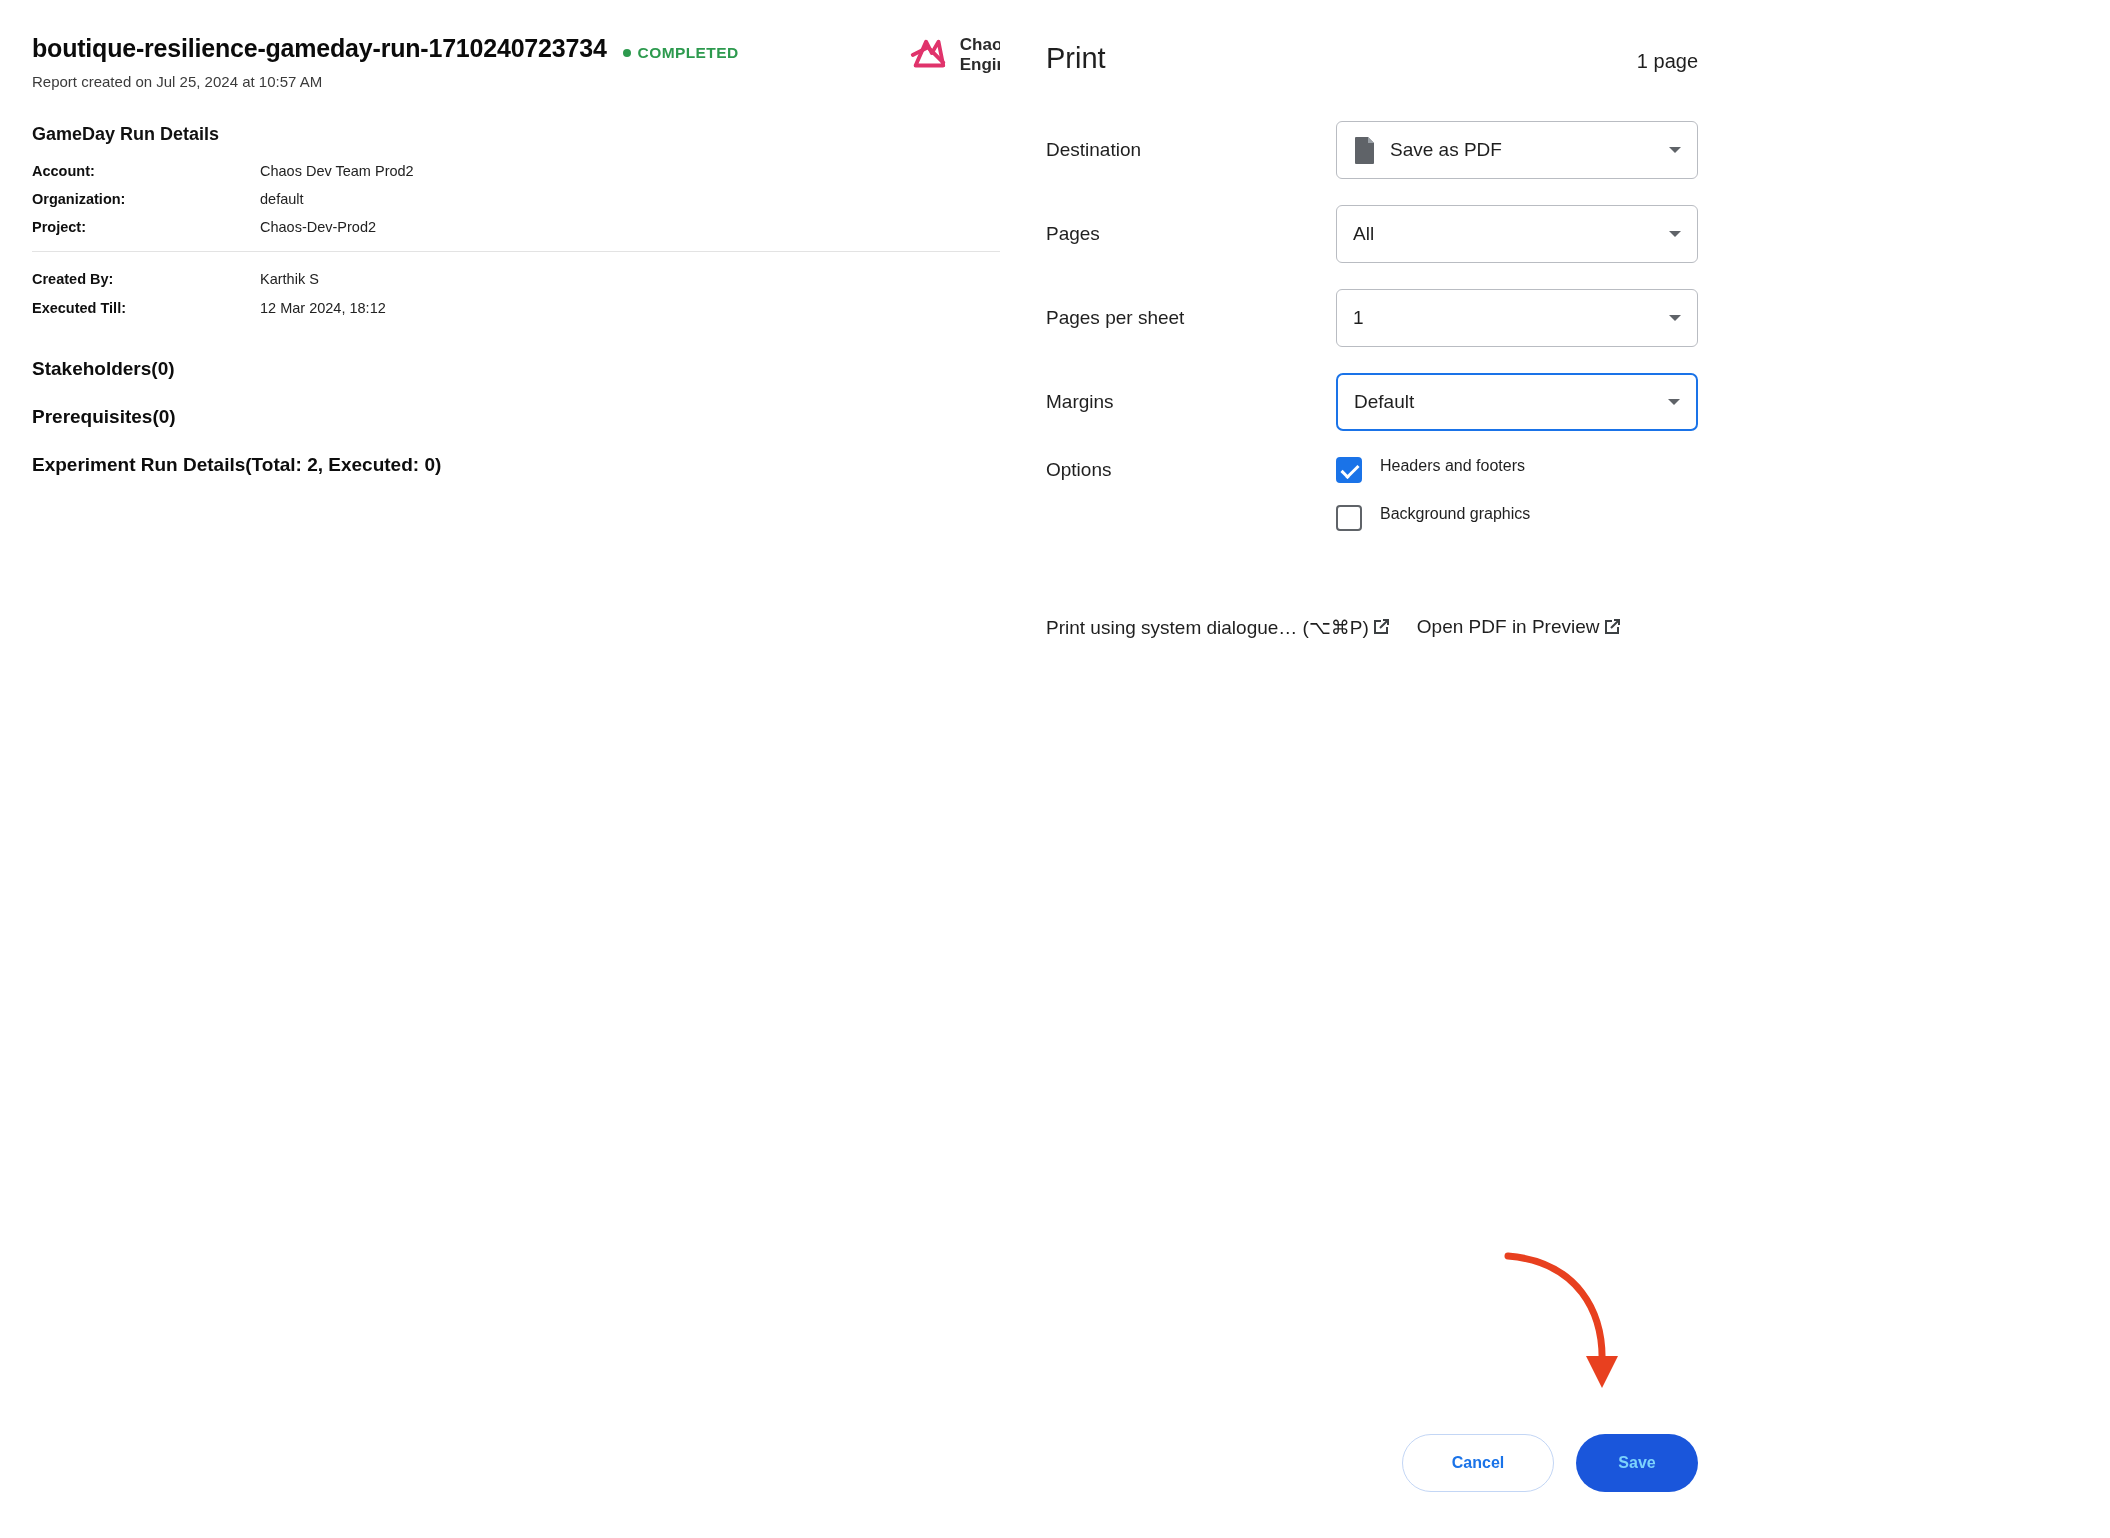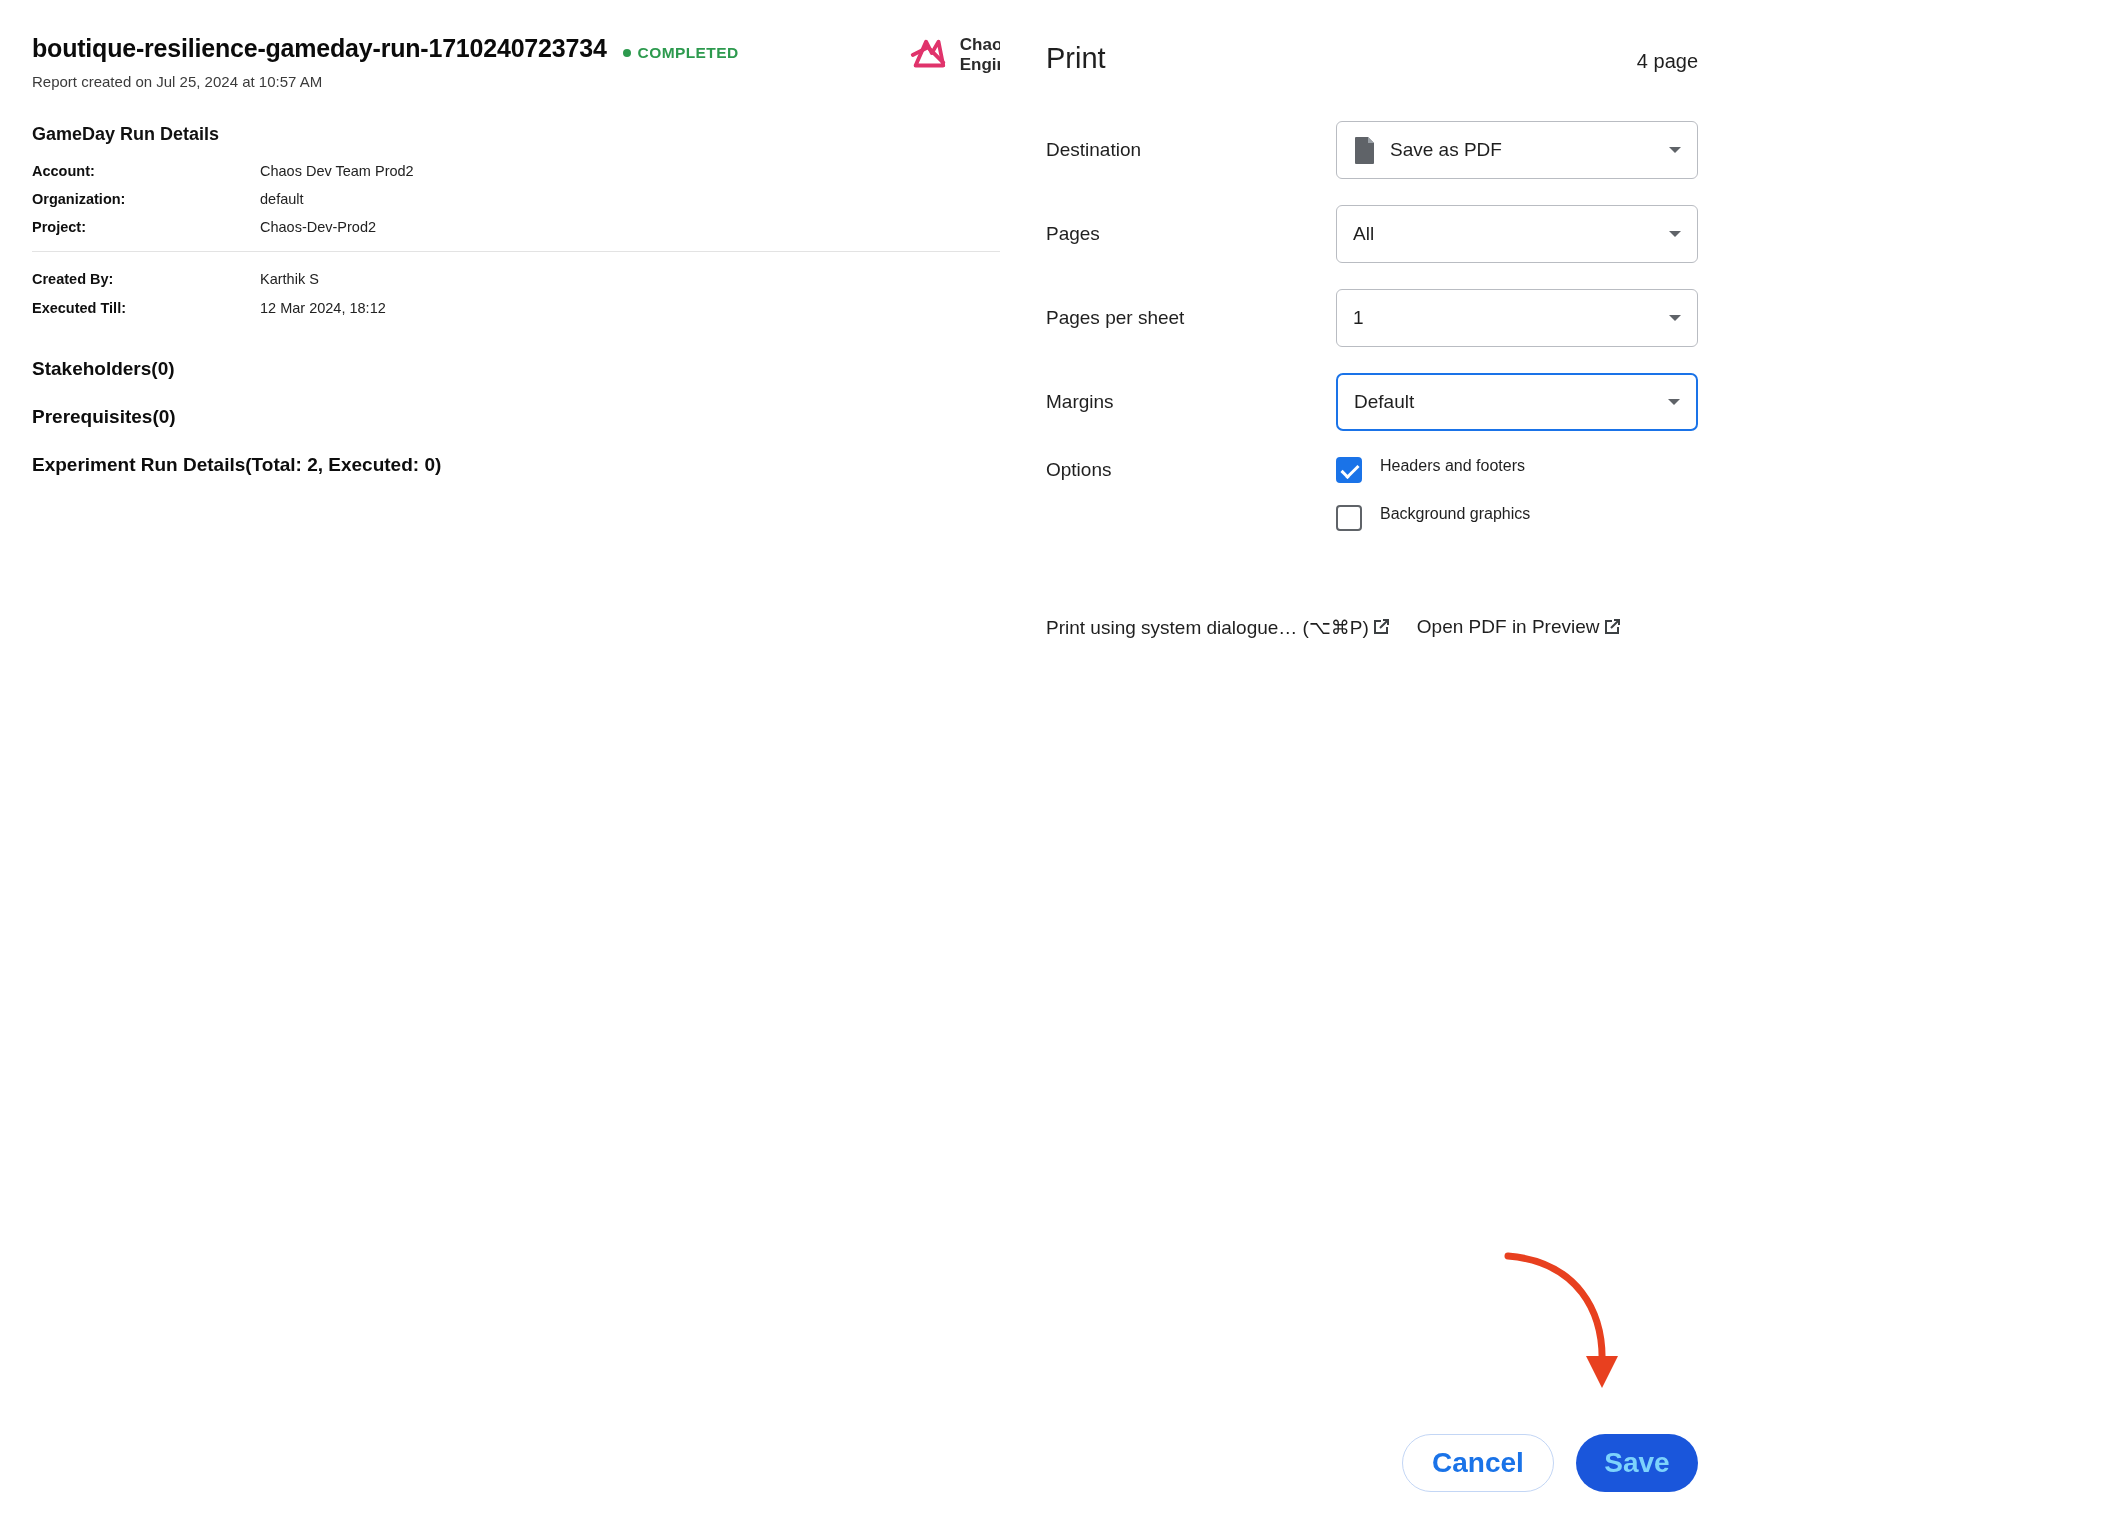--- a/index.html
+++ b/index.html
@@ -215,21 +215,21 @@
     position: absolute;
     right: 52px;
     bottom: 46px;
     display: flex;
     align-items: center;
     gap: 22px;
   }
   .btn {
     height: 58px;
     border-radius: 29px;
-    font-size: 28px;
+    font-size: 16px;
     font-weight: 600;
     display: flex;
     align-items: center;
     justify-content: center;
     cursor: pointer;
     border: none;
     font-family: "Liberation Sans", sans-serif;
   }
   .btn-cancel {
     width: 152px;
@@ -316,21 +316,21 @@
       <div class="block-title">Prerequisites(0)</div>
       <div class="block-title">Experiment Run Details(Total: 2, Executed: 0)</div>
 
     </div>
   </div>
 
   <div class="print-panel">
 
     <div class="panel-head">
       <div class="panel-title">Print</div>
-      <div class="page-count">4 page</div>
+      <div class="page-count">1 page</div>
     </div>
 
     <div class="row">
       <div class="row-label">Destination</div>
       <div class="select">
         <svg class="pdf-glyph" viewBox="0 0 24 28">
           <path d="M3 1 h12 l6 6 v20 a1 1 0 0 1 -1 1 H3 a1 1 0 0 1 -1 -1 V2 a1 1 0 0 1 1 -1 z" fill="#5f6368"></path>
           <path d="M15 1 l6 6 h-6 z" fill="#9aa0a6"></path>
         </svg>
         <span>Save as PDF</span>

